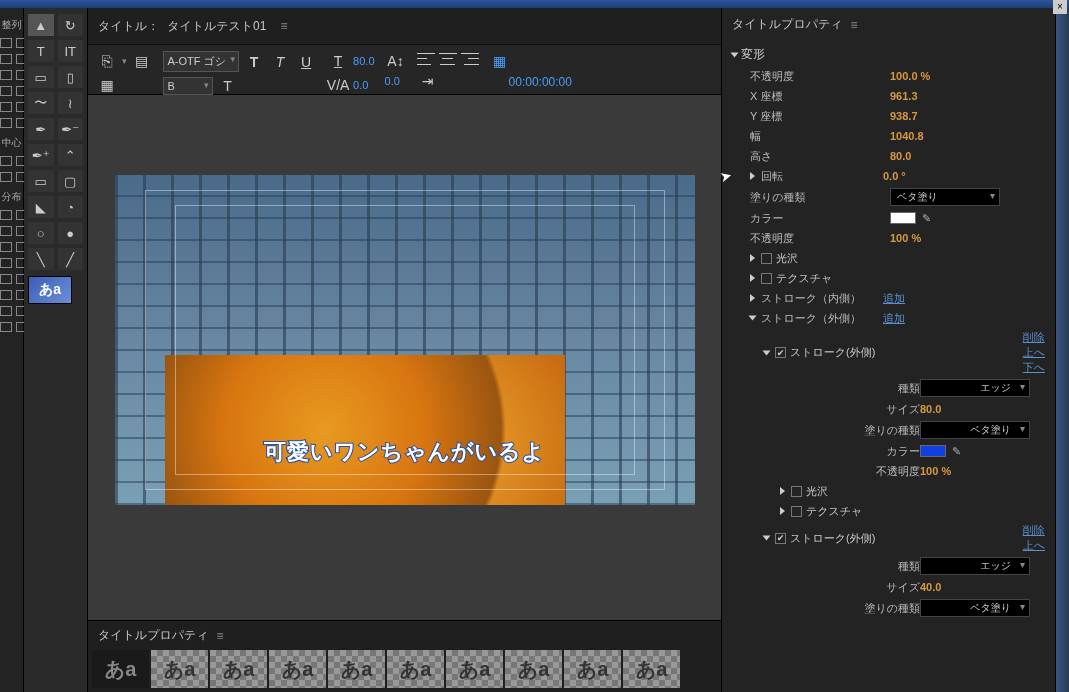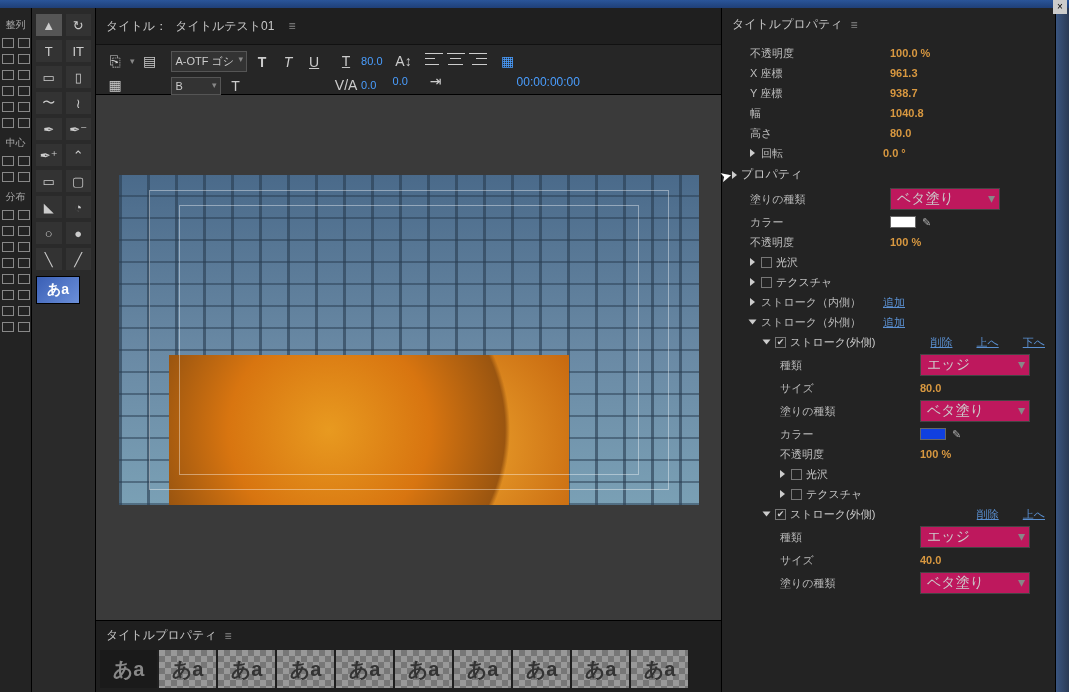--- a/index.html
+++ b/index.html
@@ -1,21 +1,21 @@
 <!DOCTYPE html>
 <html><head>
 <meta charset="utf-8">
 <style>
   * { margin:0; padding:0; box-sizing:border-box; font-family:"Hiragino Kaku Gothic Pro","Meiryo",sans-serif; }
   body { background:#1a1a1a; color:#c8c8c8; font-size:11px; width:1069px; height:692px; overflow:hidden; position:relative; }
   .titlebar { height:8px; background:linear-gradient(#2a5599,#1f3f77); position:relative; }
   .close-x { position:absolute; right:2px; top:0; width:14px; height:14px; background:#ccc; color:#000; text-align:center; font-size:10px; line-height:14px; cursor:pointer;}
   .main { display:flex; height:684px; }
   
-  .rail { width:32px; background:#232323; border-right:1px solid #000; padding-top:4px;}
+  .rail { width:24px; background:#232323; border-right:1px solid #000; padding-top:4px;}
   .rail-label { font-size:10px; text-align:center; color:#aaa; margin:6px 0 4px;}
   .rail-icn { width:28px; height:14px; margin:2px auto; display:flex; justify-content:space-between; align-items:center;}
   .rail-icn span { width:12px; height:10px; border:1px solid #888; display:block;}
   
   .tools { width:64px; background:#2a2a2a; border-right:1px solid #000; padding:6px 4px;}
   .toolrow { display:flex; gap:4px; margin-bottom:4px;}
   .tool { width:26px; height:22px; background:#333; display:flex; align-items:center; justify-content:center; font-size:13px; color:#ccc; cursor:pointer;}
   .tool.sel { background:#555;}
   .thumb { width:44px; height:28px; margin-top:6px; background:linear-gradient(135deg,#3a5fb5,#6b8fd9); color:#fff; font-weight:bold; font-size:14px; display:flex; align-items:center; justify-content:center; border:1px solid #000;}
   
@@ -51,31 +51,31 @@
   .style-sw.dark{ background:#1a1a1a; color:#888;}
   
   .props { width:334px; background:#232323; border-left:1px solid #000; overflow-y:auto; padding-bottom:10px;}
   .props-head { padding:8px 10px; font-size:12px; display:flex; align-items:center; gap:8px;}
   .section { padding:2px 10px;}
   .sec-title { display:flex; align-items:center; gap:4px; padding:3px 0; font-size:12px; cursor:pointer;}
   .tri { display:inline-block; width:0; height:0; border-left:5px solid #ccc; border-top:4px solid transparent; border-bottom:4px solid transparent;}
   .tri.open { transform:rotate(90deg);}
   .prop-row { display:flex; align-items:center; padding:2px 0 2px 18px; font-size:11px; min-height:20px;}
   .prop-row.deep1 { padding-left:32px;}
-  .prop-row.deep2 { padding-left:48px;}
+  .prop-row.deep2 { padding-left:48px;text-align:right;}
   .prop-label { flex:0 0 140px; color:#bbb;}
   .prop-val { color:#d89840;font-weight:bold;}
   .link-val { color:#5a8fd0; text-decoration:underline; cursor:pointer;}
-  .dd { background:#be185d; border:1px solid #444; color:#ccc; padding:1px 18px 1px 6px; font-size:14px; position:relative; min-width:110px;}
+  .dd { background:#000000; border:1px solid #444; color:#ccc; padding:1px 18px 1px 6px; font-size:10px; position:relative; min-width:110px;}
   .dd::after{ content:"▾"; position:absolute; right:4px; color:#888;}
   .swatch { width:26px; height:12px; border:1px solid #666; display:inline-block; vertical-align:middle;}
   .picker { margin-left:6px; font-size:11px; color:#aaa;}
   .chk { width:11px; height:11px; border:1px solid #777; display:inline-flex; align-items:center; justify-content:center; font-size:9px; margin-right:4px;}
   .chk.on::before { content:"✔"; color:#ccc;}
-  .sub-links { display:flex; gap:24px; margin-left:auto;}
+  .sub-links { display:flex; gap:0; margin-left:auto;flex-direction:column;}
   .sub-links span { color:#5a8fd0; text-decoration:underline; font-size:11px; cursor:pointer;}
   .edge { width:14px; background:linear-gradient(90deg,#3a5580,#2a3a55); border-left:1px solid #000;}
 </style>
 </head>
 <body>
 
 <div class="titlebar">
     <div class="close-x">×</div>
   </div>
 <div class="main">
@@ -272,20 +272,21 @@
           </div>
       </div>
     </div>
 
     <div class="canvas-area">
       <div class="canvas">
         <div class="building"></div>
         <div class="tree"></div>
         <div class="safe-outer"></div>
         <div class="safe-inner"></div>
+        <div class="title-text">可愛いワンちゃんがいるよ</div>
       </div>
     </div>
 
     <div class="styles">
       <div class="styles-head">
           <span>タイトルプロパティ</span>
           <span style="color:#888;">≡</span>
         </div>
       <div class="styles-row">
         <div class="style-sw dark">あa</div>
@@ -302,20 +303,24 @@
     </div>
   </div>
 
   <div class="props">
     <div class="props-head">
         <span>タイトルプロパティ</span>
         <span style="color:#888;">≡</span>
       </div>
 
     <div class="section">
+      <div class="sec-title">
+          <span class="tri open"></span>
+          <span>変形</span>
+        </div>
       <div class="prop-row">
           <span class="prop-label">不透明度</span>
           <span class="prop-val">100.0 %</span>
         </div>
       <div class="prop-row">
           <span class="prop-label">X 座標</span>
           <span class="prop-val">961.3</span>
         </div>
       <div class="prop-row">
           <span class="prop-label">Y 座標</span>
@@ -328,24 +333,20 @@
       <div class="prop-row">
           <span class="prop-label">高さ</span>
           <span class="prop-val">80.0</span>
         </div>
       <div class="prop-row">
           <span class="tri" style="margin-right:6px;"></span>
           <span class="prop-label" style="flex-basis:122px;">回転</span>
           <span class="prop-val">0.0 °</span>
         </div>
 
-      <div class="sec-title">
-          <span class="tri"></span>
-          <span>プロパティ</span>
-        </div>
 
       <div class="prop-row">
           <span class="prop-label">塗りの種類</span>
           <span class="dd">ベタ塗り</span>
         </div>
       <div class="prop-row">
           <span class="prop-label">カラー</span>
           <span class="swatch" style="background:#fff;"></span>
           <span class="picker">✎</span>
         </div>

